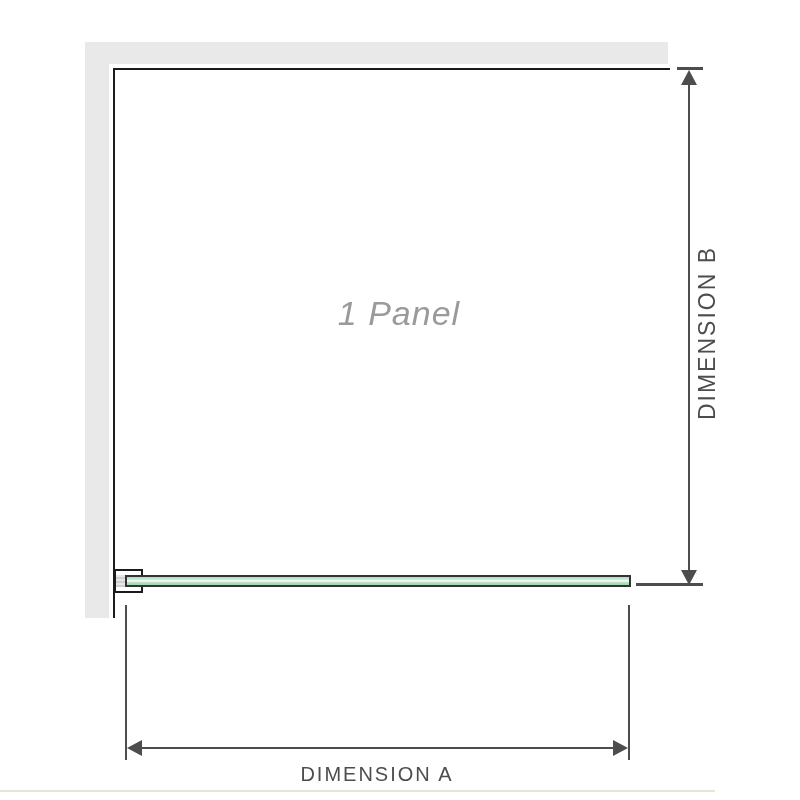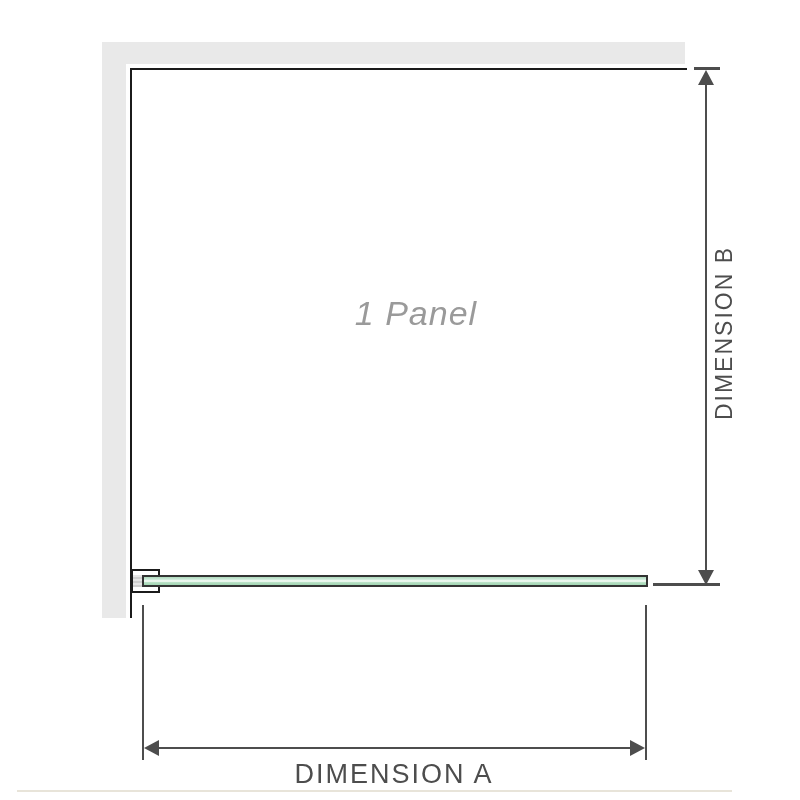--- a/index.html
+++ b/index.html
@@ -7,21 +7,20 @@
     padding: 0;
     background: #ffffff;
     font-family: "Liberation Sans", sans-serif;
   }
   .stage {
     position: relative;
     width: 715px;
     height: 800px;
     background: #ffffff;
     overflow: hidden;
-    margin-left: 17px;
   }
   .abs { position: absolute; }
 
   
   .wall-top {
     left: 85px; top: 42px; width: 583px; height: 22px;
     background: var(--wall-fill, #e9e9e9);
   }
   .wall-left {
     left: 85px; top: 42px; width: 24px; height: 576px;
@@ -109,21 +108,21 @@
   }
   .dima-arrow-right {
     left: 613px; top: 740px; width: 0; height: 0;
     border-top: 8px solid transparent;
     border-bottom: 8px solid transparent;
     border-left: 15px solid var(--dimension-line, #4d4d4d);
   }
   .dima-label {
     left: 377px; top: 774px;
     transform: translate(-50%, -50%);
-    font-size: 27px;
+    font-size: 20px;
   }
 
   .footer-divider {
     left: 0; top: 790px; width: 800px; height: 2px;
     background: var(--footer-divider, #e8e4d9);
   }
 </style>
 </head>
 <body>
 

